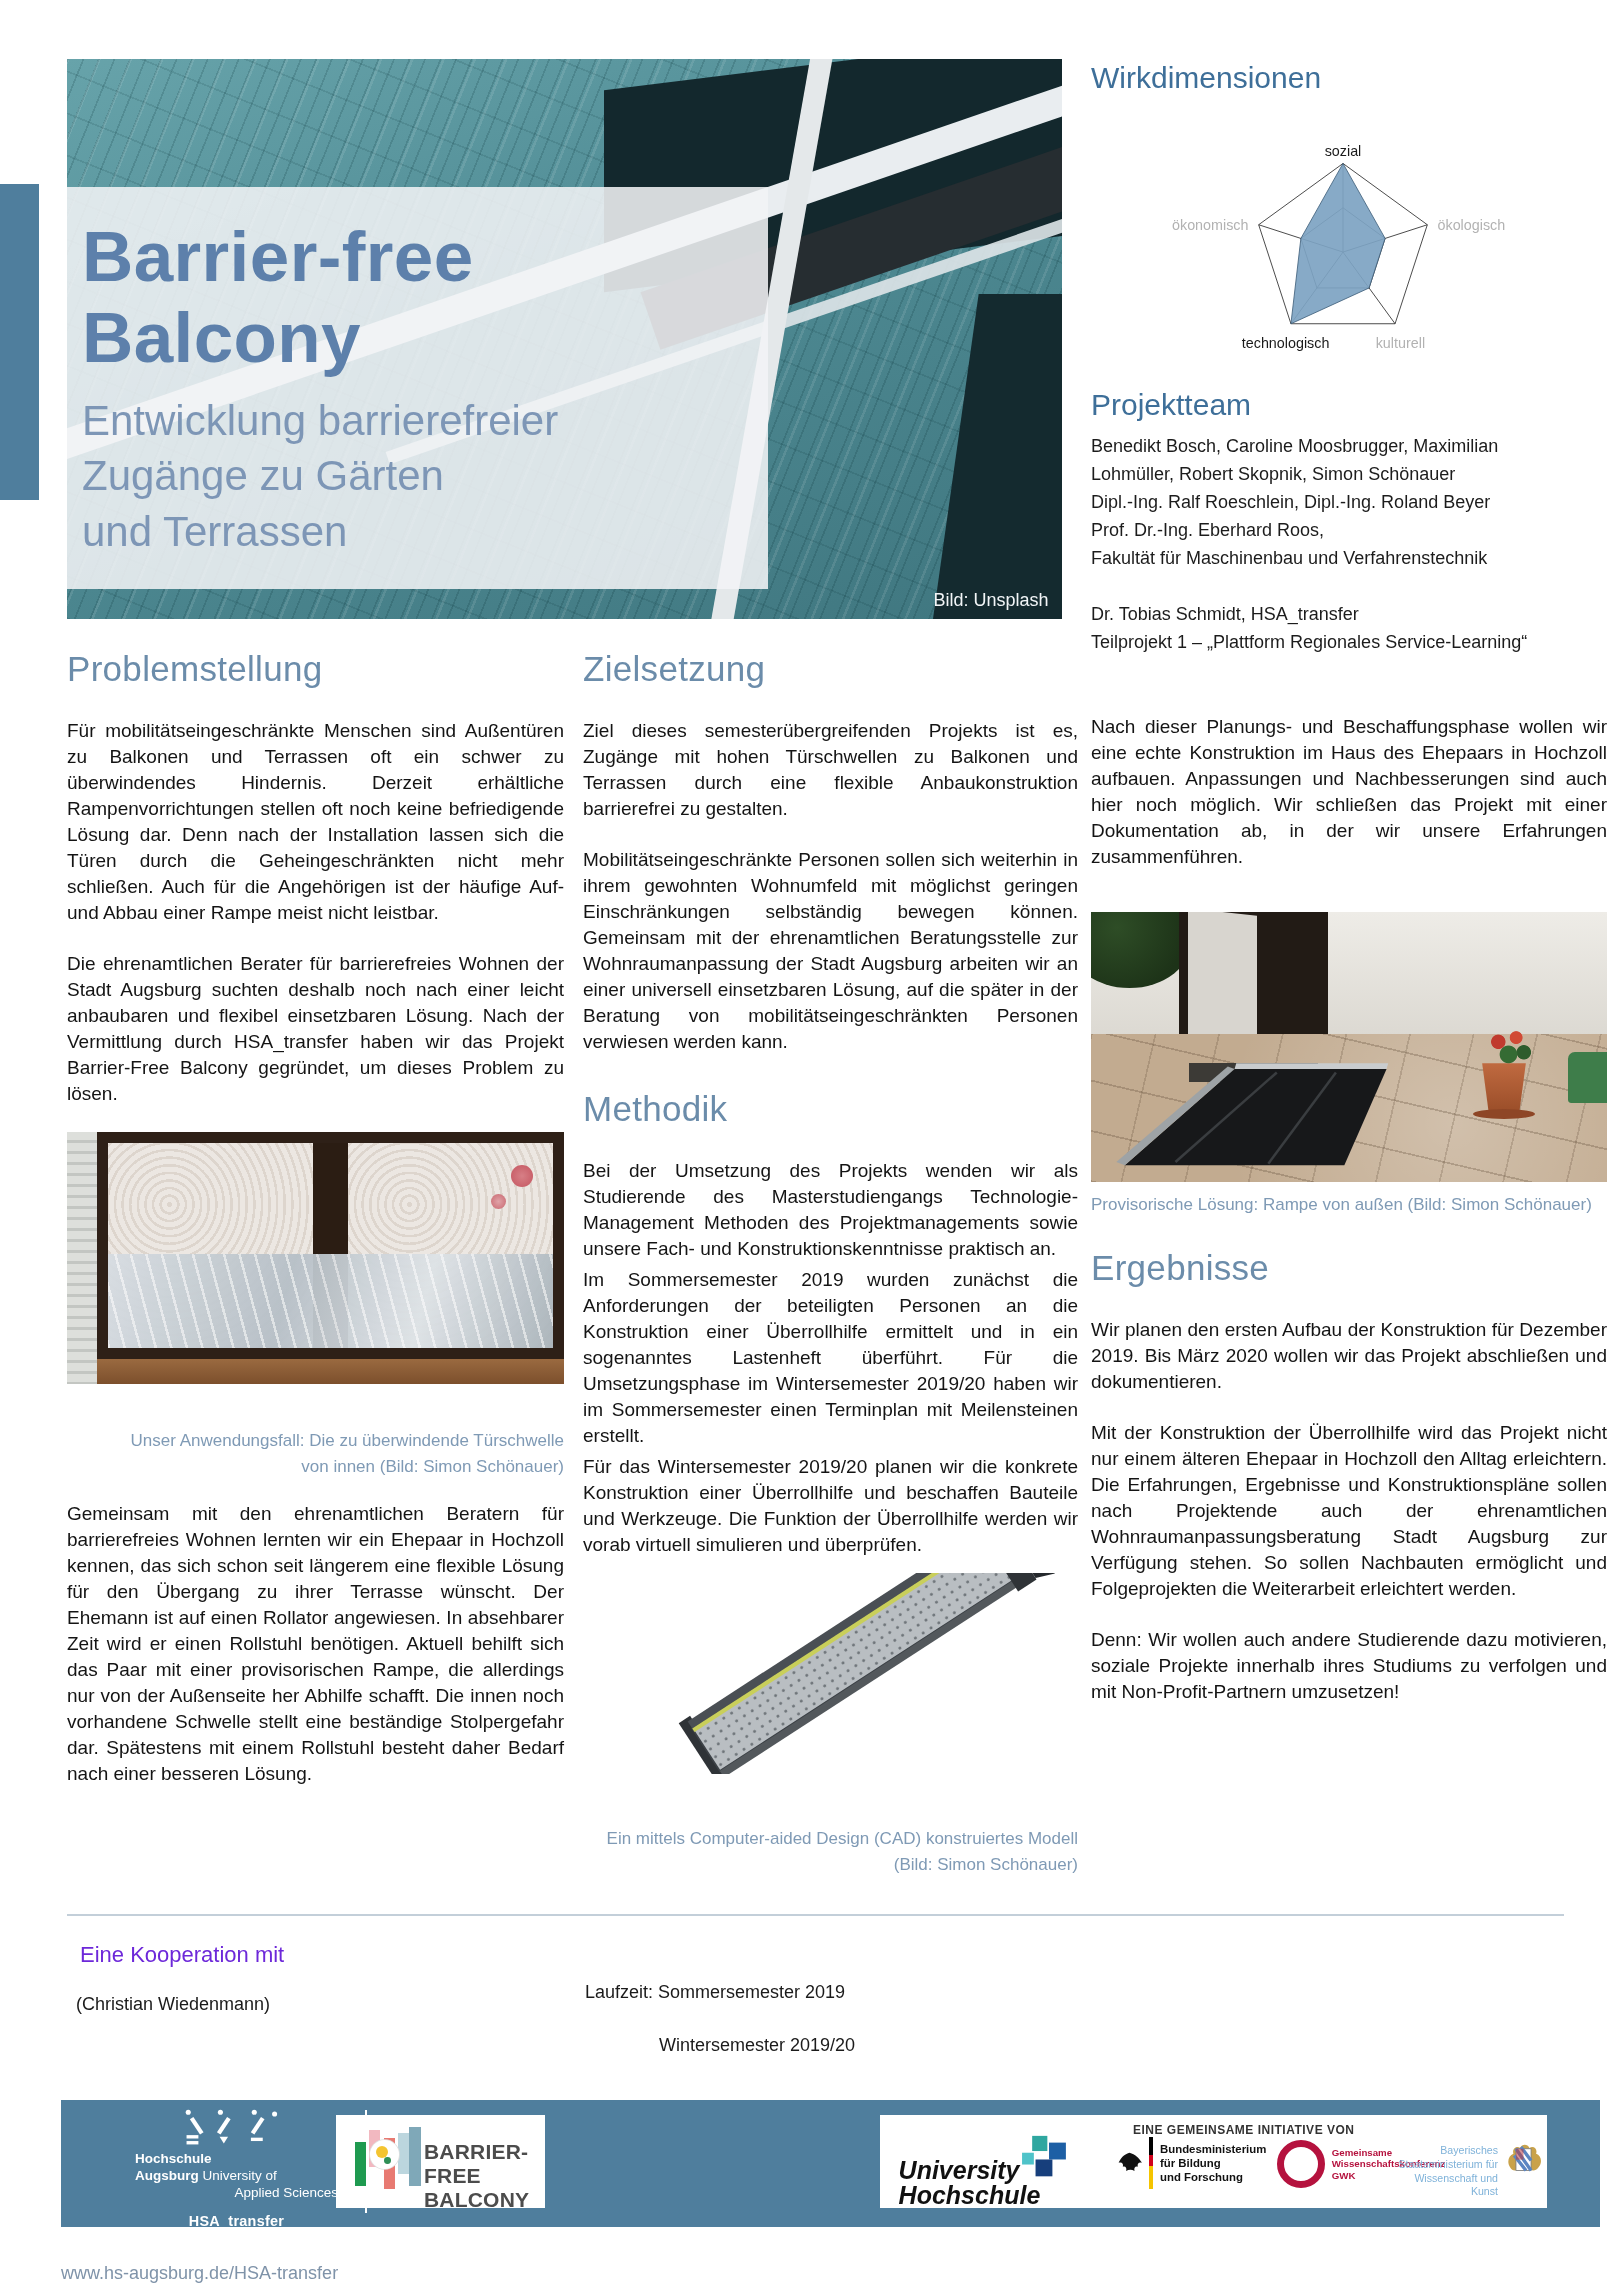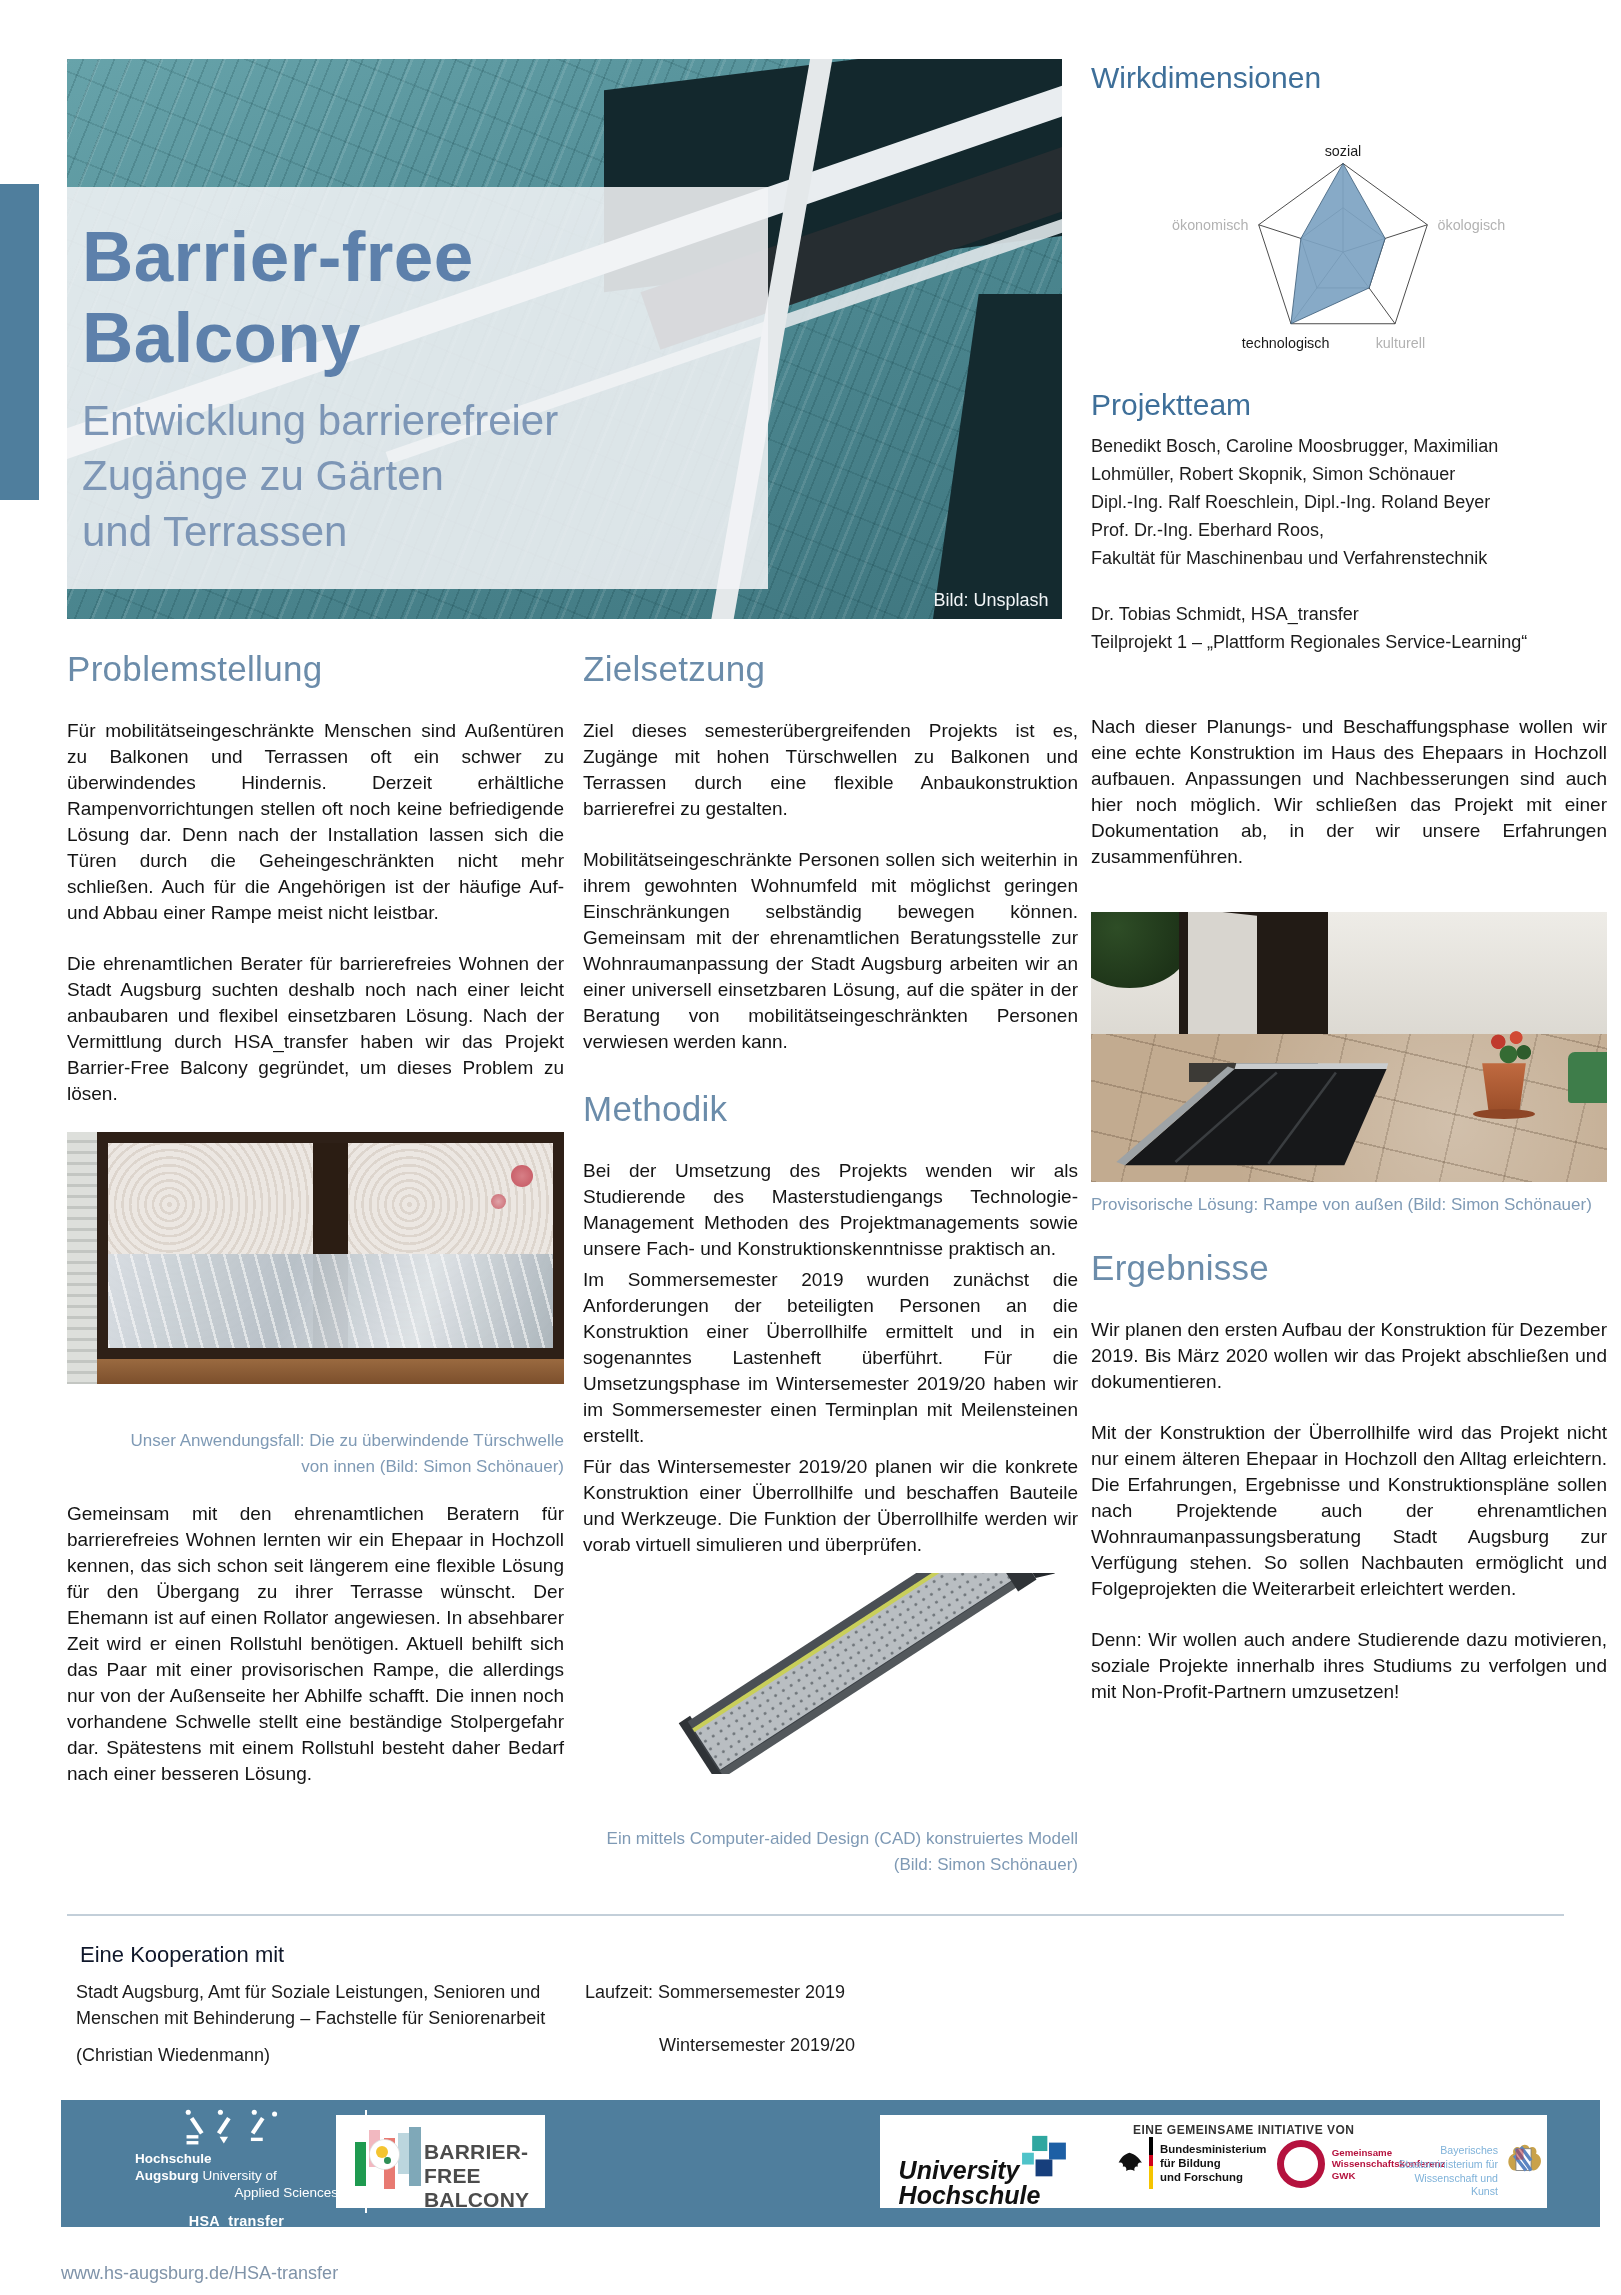--- a/index.html
+++ b/index.html
@@ -75,21 +75,21 @@
     background:radial-gradient(circle at 30% 40%, #c03a2e 6.8px, rgba(0,0,0,0) 7.6px),
                radial-gradient(circle at 65% 30%, #d14a35 6px, rgba(0,0,0,0) 6.8px),
                radial-gradient(circle at 50% 70%, #356b33 8.4px, rgba(0,0,0,0) 9.3px),
                radial-gradient(circle at 80% 65%, #2e5c2c 6.8px, rgba(0,0,0,0) 7.6px);}
   .p2-can{position:absolute;right:-6.8px;top:52%;width:46px;height:51px;background:#3e7d4a;border-radius:6.8px 6.8px 3.4px 3.4px;}
   .p2-ramp{position:absolute;inset:0;}
   
   .cad{width:495px;height:201px;margin:3.4px 0 5px 0;}
   
   .divider{position:absolute;left:67px;top:1914px;width:1497px;height:1.7px;background:#c3cfd9;}
-  .koop-h{position:absolute;left:80px;top:1942px;font-size:22px;color:#0f172a;}
+  .koop-h{position:absolute;left:80px;top:1942px;font-size:22px;color:#6d28d9;}
   .koop-body{position:absolute;left:76px;top:1980px;width:532px;font-size:18px;line-height:1.42;color:#1b1b1b;}
   .koop-person{margin-top:12px;}
   .laufzeit{position:absolute;left:585px;top:1980px;font-size:18px;line-height:1.4;color:#1b1b1b;}
   .laufzeit .l2{margin:28px 0 0 74px;}
   
   .band{position:absolute;left:61px;top:2100px;width:1539px;height:127px;background:#4f7e9d;}
   .hsa-block{position:absolute;left:74px;top:8.4px;width:203px;color:#ffffff;}
   .hsa-glyphs{display:block;margin:0 auto 3.4px auto;}
   .hsa-name{font-size:13.5px;line-height:1.25;}
   .hsa-name b{font-weight:bold;}
@@ -254,21 +254,20 @@
   <h2 class="section" style="margin:30px 0 29px 0;">Ergebnisse</h2>
   <p class="body-p">Wir planen den ersten Aufbau der Konstruktion für Dezember 2019. Bis März 2020 wollen wir das Projekt abschließen und dokumentieren.</p>
   <p class="body-p">Mit der Konstruktion der Überrollhilfe wird das Projekt nicht nur einem älteren Ehepaar in Hochzoll den Alltag erleichtern. Die Erfahrungen, Ergebnisse und Konstruktionspläne sollen nach Projektende auch der ehrenamtlichen Wohnraumanpassungsberatung Stadt Augsburg zur Verfügung stehen. So sollen Nachbauten ermöglicht und Folgeprojekten die Weiterarbeit erleichtert werden.</p>
   <p class="body-p">Denn: Wir wollen auch andere Studierende dazu motivieren, soziale Projekte innerhalb ihres Studiums zu verfolgen und mit Non-Profit-Partnern umzusetzen!</p>
 </div>
 
 <div class="divider"></div>
 
 <div class="koop-h">Eine Kooperation mit</div>
 <div class="koop-body">
-  <div>Stadt Augsburg, Amt für Soziale Leistungen, Senioren und Menschen mit Behinderung – Fachstelle für Seniorenarbeit</div>
   <div class="koop-person">(Christian Wiedenmann)</div>
 </div>
 <div class="laufzeit">
   <div>Laufzeit: Sommersemester 2019</div>
   <div class="l2">Wintersemester 2019/20</div>
 </div>
 
 <div class="band">
   <div class="hsa-block">
     <svg class="hsa-glyphs" width="127" height="39" viewBox="0 0 150 46">

